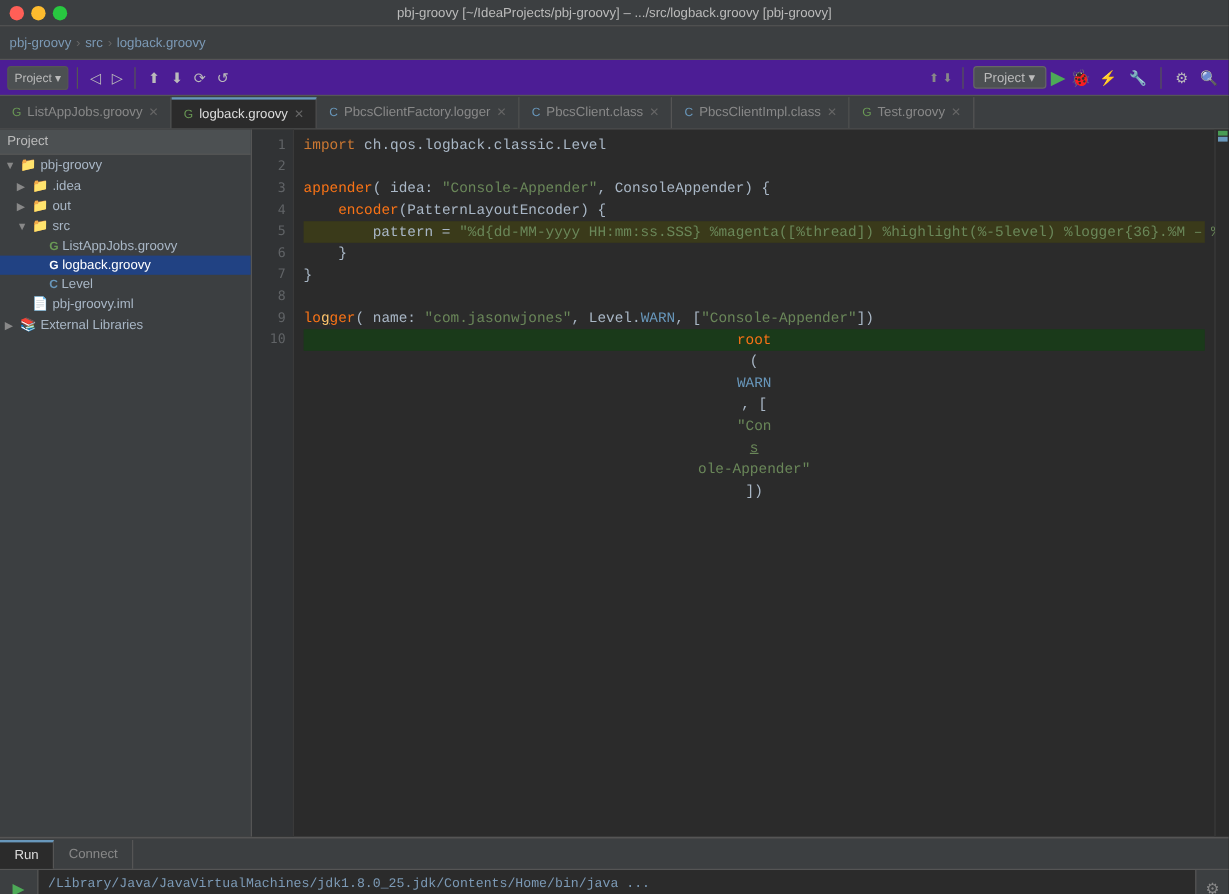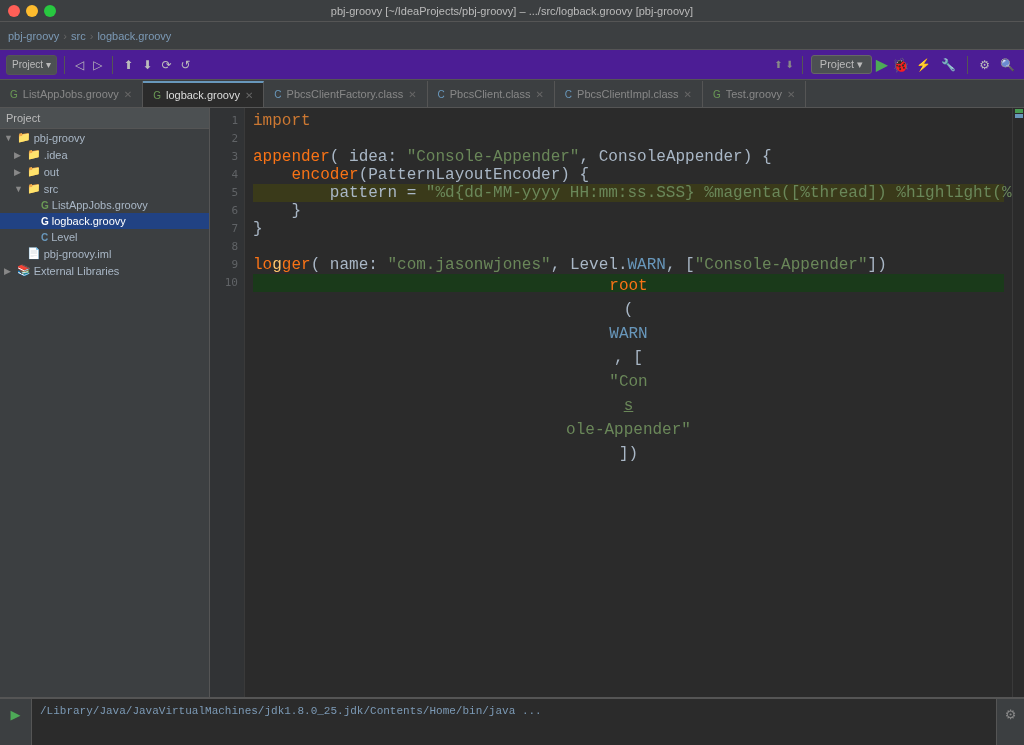--- a/index.html
+++ b/index.html
@@ -185,21 +185,21 @@
       border-right: 1px solid #3a3a3a;
       font-family: 'Menlo', 'Monaco', monospace;
     }
     .line-num { height: 18px; display: flex; align-items: center; justify-content: flex-end; }
     .code-lines {
       flex: 1;
       padding: 4px 8px;
       line-height: 1.5;
       overflow: auto;
     }
-    .code-line { height: 18px; display: flex; align-items: center; white-space: pre; font-size: 16px; }
+    .code-line { height: 18px; display: flex; align-items: center; white-space: pre; font-size: 12px; }
     .code-line.highlighted { background: #3a3a1a; }
     .code-line.current { background: #1a3a1a; flex-direction: column; }
 
     
     .kw { color: #cc7832; }
     .str { color: #6a8759; }
     .fn { color: #f97316; }
     .id { color: #a9b7c6; }
     .level { color: #6897bb; }
 
@@ -336,21 +336,21 @@
     <span>ListAppJobs.groovy</span>
     <span class="tab-close">✕</span>
   </div>
   <div class="tab active">
     <span class="tab-icon" style="color:#6a9955;">G</span>
     <span>logback.groovy</span>
     <span class="tab-close">✕</span>
   </div>
   <div class="tab">
     <span class="tab-icon" style="color:#6897bb;">C</span>
-    <span>PbcsClientFactory.class</span>
+    <span>PbcsClientFactory.logger</span>
     <span class="tab-close">✕</span>
   </div>
   <div class="tab">
     <span class="tab-icon" style="color:#6897bb;">C</span>
     <span>PbcsClient.class</span>
     <span class="tab-close">✕</span>
   </div>
   <div class="tab">
     <span class="tab-icon" style="color:#6897bb;">C</span>
     <span>PbcsClientImpl.class</span>
@@ -426,21 +426,21 @@
         <div class="line-num">5</div>
         <div class="line-num">6</div>
         <div class="line-num">7</div>
         <div class="line-num">8</div>
         <div class="line-num">9</div>
         <div class="line-num">10</div>
       </div>
 
       <div class="code-lines">
         <div class="code-line">
-          <span class="kw">import</span>
+          <span class="kw">import</span><span class="id"> ch.qos.logback.classic.Level</span>
         </div>
         <div class="code-line">&nbsp;</div>
         <div class="code-line">
           <span class="fn">appender</span><span class="id">(</span><span class="id"> idea: </span><span class="str">"Console-Appender"</span><span class="id">, ConsoleAppender) {</span>
         </div>
         <div class="code-line">
           <span class="id">    </span><span class="fn">encoder</span><span class="id">(PatternLayoutEncoder) {</span>
         </div>
         <div class="code-line highlighted">
           <span class="id">        pattern = </span><span class="str">"%d{dd-MM-yyyy HH:mm:ss.SSS} %magenta([%thread]) %highlight(%-5level) %logger{36}.%M – %msg%n"</span>
@@ -462,20 +462,24 @@
 
       <div class="right-gutter">
         <div class="gutter-mark"></div>
         <div class="gutter-mark gutter-mark-blue"></div>
       </div>
     </div>
   </div>
 </div>
 
 <div class="bottom-panel">
+  <div class="bottom-tabs">
+    <div class="bottom-tab active">Run</div>
+    <div class="bottom-tab">Connect</div>
+  </div>
   <div class="bottom-content">
 
     <div class="bottom-sidebar">
       <div class="bs-btn active">▶</div>
 
     </div>
 
     <div class="console-output">
       <div class="console-line path">/Library/Java/JavaVirtualMachines/jdk1.8.0_25.jdk/Contents/Home/bin/java ...</div>
 

